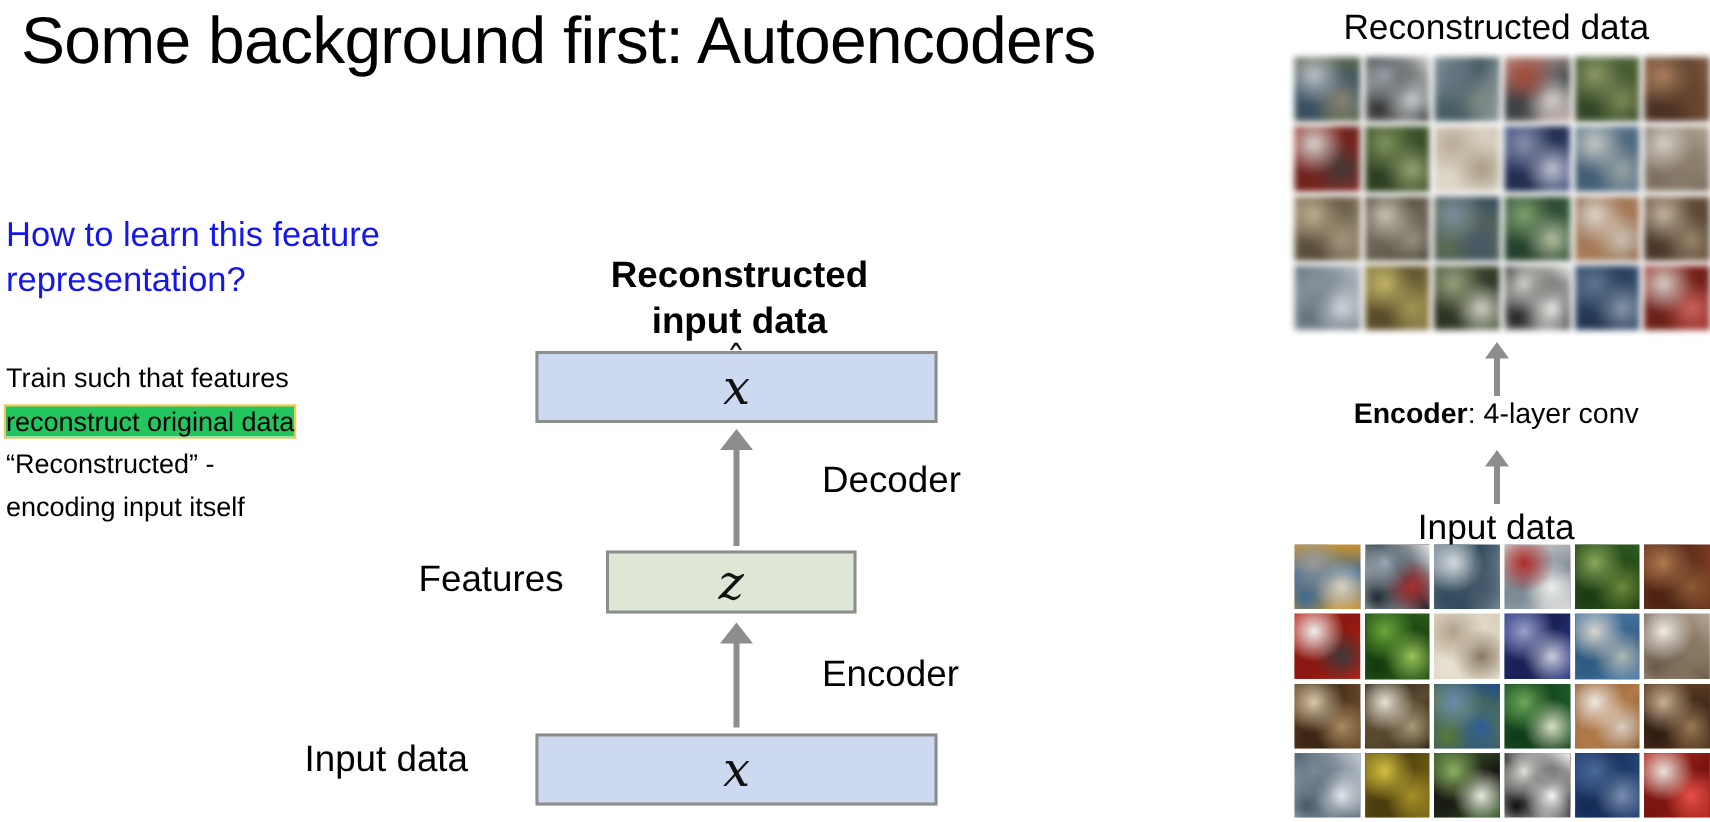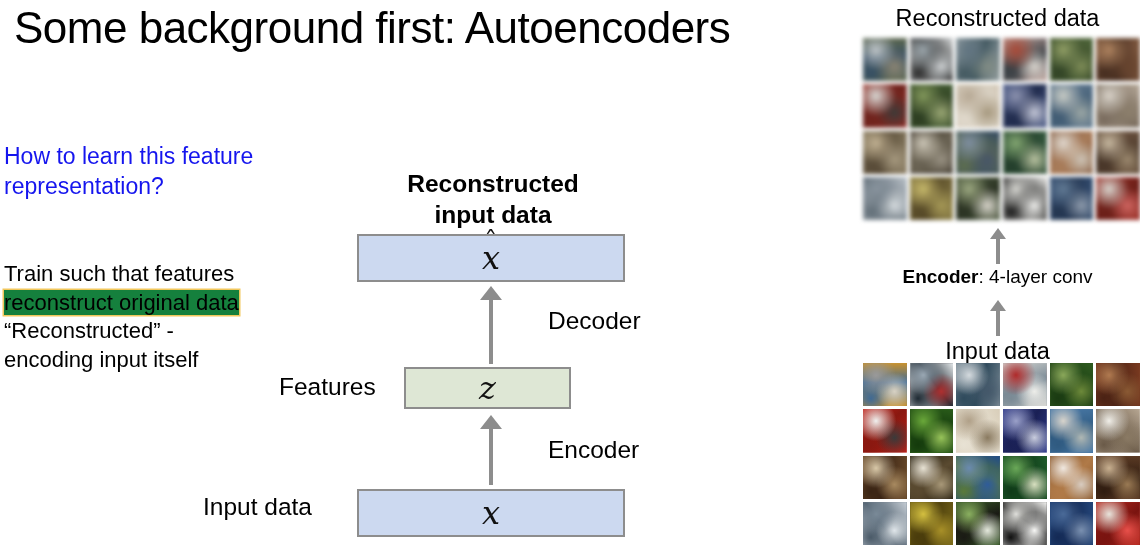--- a/index.html
+++ b/index.html
@@ -36,28 +36,27 @@
     width: 300px;
     font-size: 23px;
     line-height: 30px;
     color: #1515ee;
   }
   #body-text {
     position: absolute;
     left: 4px;
     top: 238px;
     width: 300px;
-    font-size: 22px;
+    font-size: 18px;
     line-height: 28.5px;
     color: #000;
-    margin-top: 22px;
   }
   #body-text .line { display: block; white-space: pre; }
   #body-text .hl {
-    background: #15803d;
+    background: #22c55e;
     box-shadow: 0 0 0 1.5px #f2c75c;
   }
 
   
   .diag-box {
     position: absolute;
     border: 2px solid #8d8d8d;
     box-sizing: border-box;
     display: flex;
     align-items: center;

